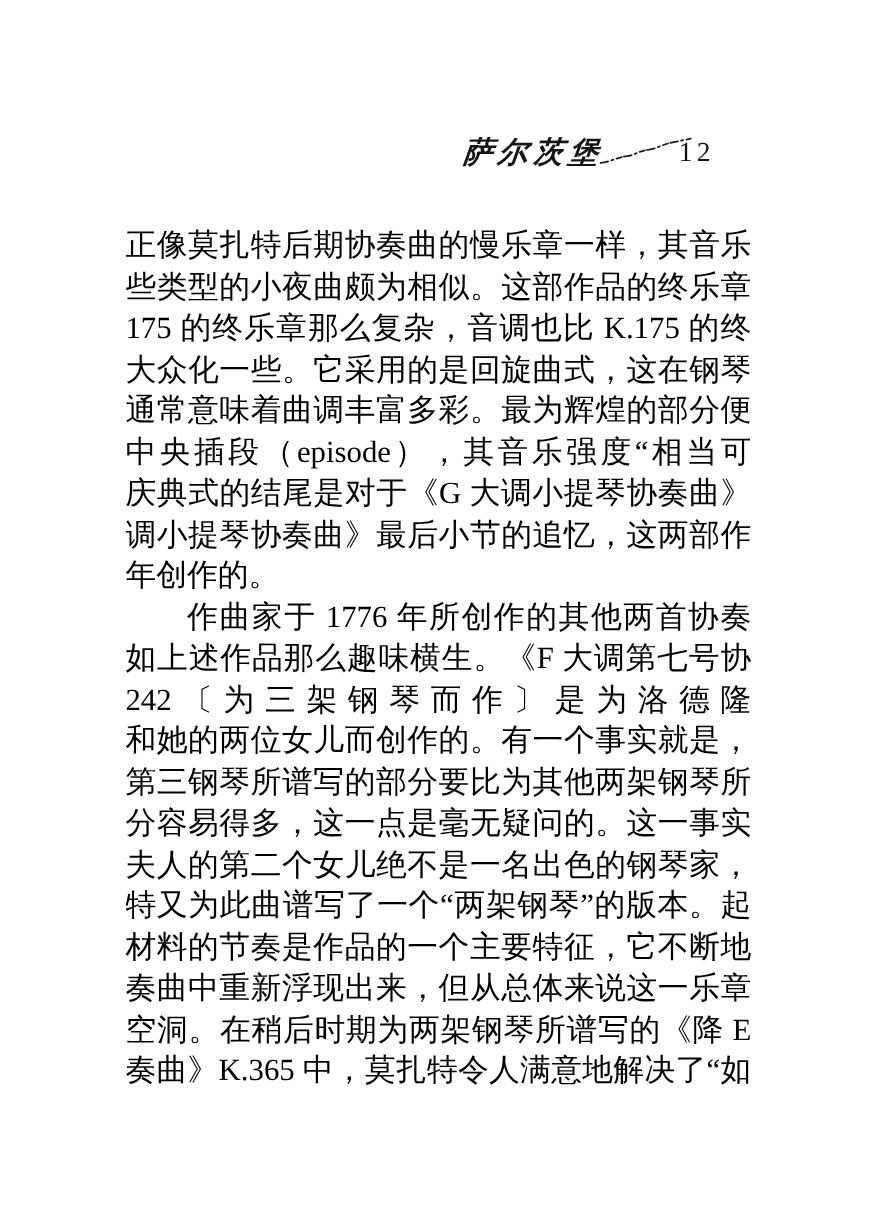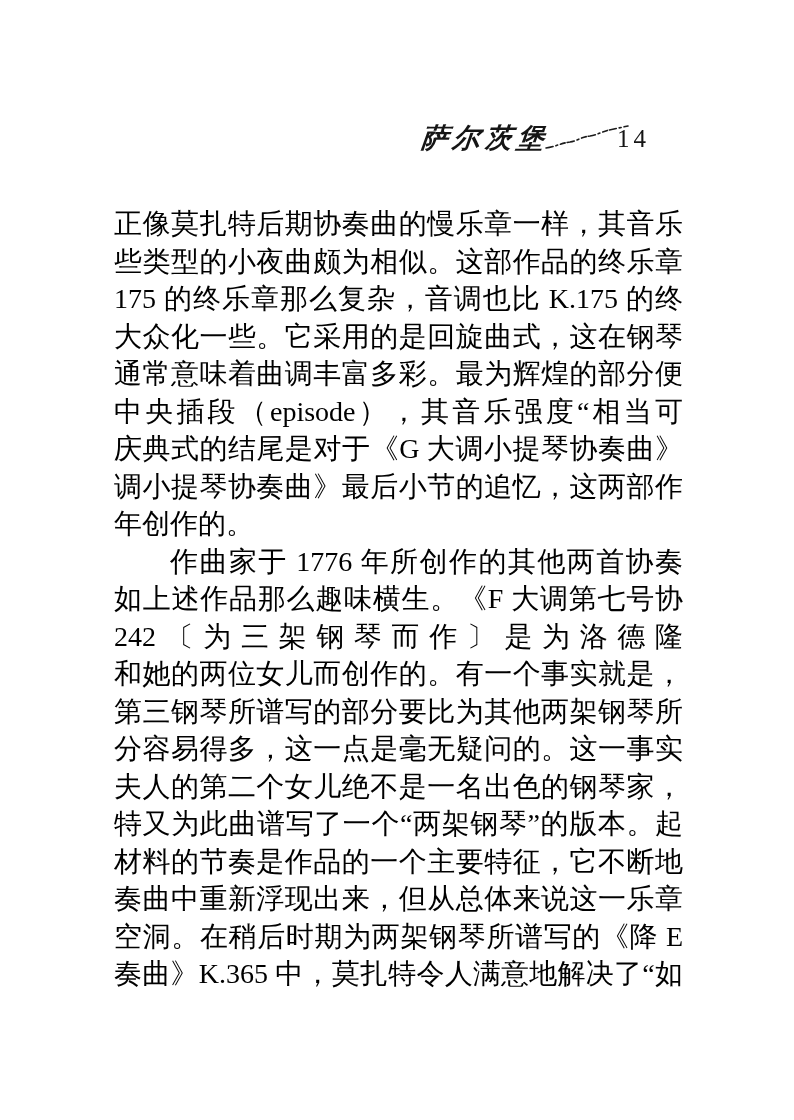--- a/index.html
+++ b/index.html
@@ -89,21 +89,21 @@
 <body>
 
 <div class="page">
 
   <div class="running-head-title">萨尔茨堡</div>
 
   <svg class="flourish" viewBox="0 0 90 28" xmlns="http://www.w3.org/2000/svg">
     <path d="M3 24 C 12 23, 18 19, 27 18 C 34 17, 38 13, 47 12 C 54 11, 58 8, 66 6 L 85 2" fill="none" stroke="#1c1c1c" stroke-width="1.6" stroke-dasharray="7 3 2 3 5 2" stroke-linecap="round"></path>
   </svg>
 
-  <div class="page-number">14</div>
+  <div class="page-number">12</div>
 
   <div class="text-block">
     <div class="line">正像莫扎特后期协奏曲的慢乐章一样，其音乐气氛与一</div>
     <div class="line">些类型的小夜曲颇为相似。这部作品的终乐章不如 K.</div>
     <div class="line">175 的终乐章那么复杂，音调也比 K.175 的终乐章更加</div>
     <div class="line">大众化一些。它采用的是回旋曲式，这在钢琴协奏曲中</div>
     <div class="line">通常意味着曲调丰富多彩。最为辉煌的部分便是乐章的</div>
     <div class="line">中央插段（episode），其音乐强度“相当可观”。那并非</div>
     <div class="line">庆典式的结尾是对于《G 大调小提琴协奏曲》和《A 大</div>
     <div class="line">调小提琴协奏曲》最后小节的追忆，这两部作品是前些</div>

